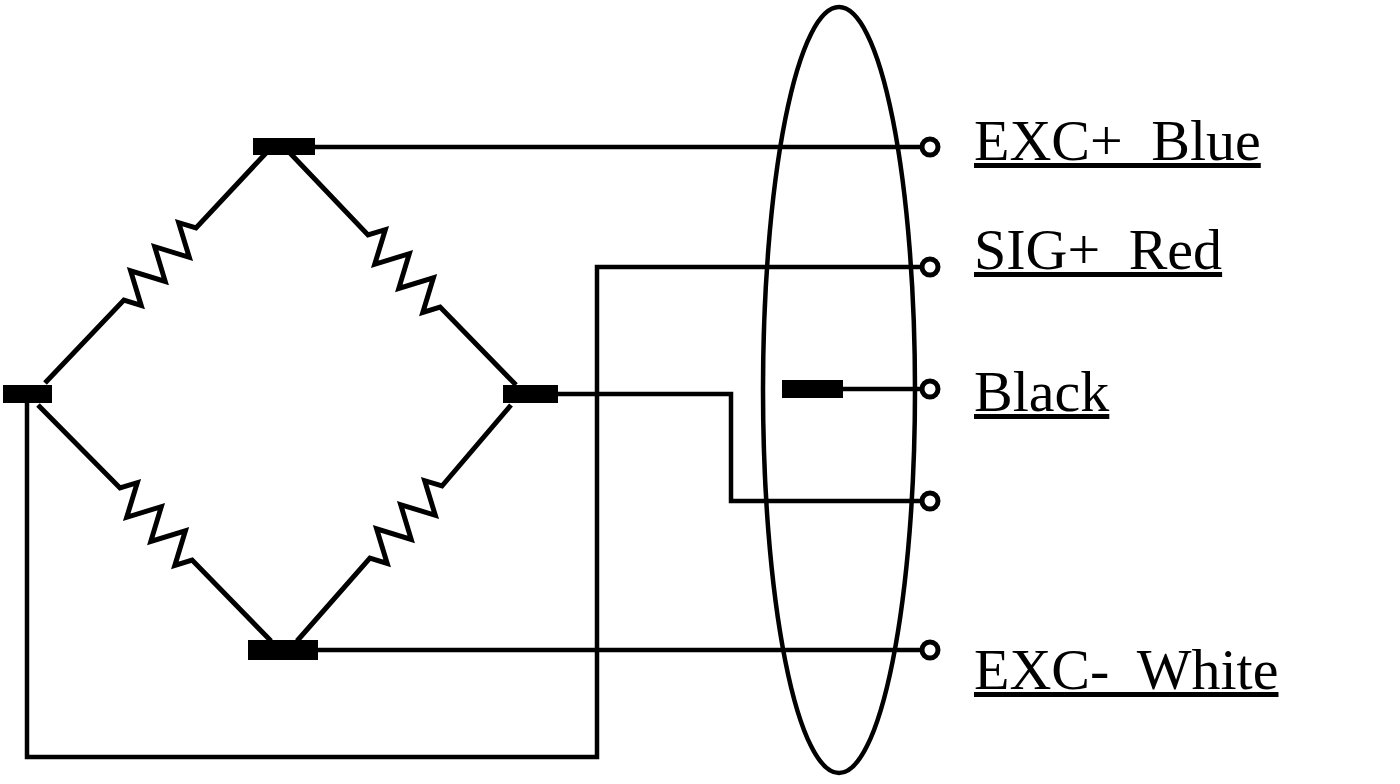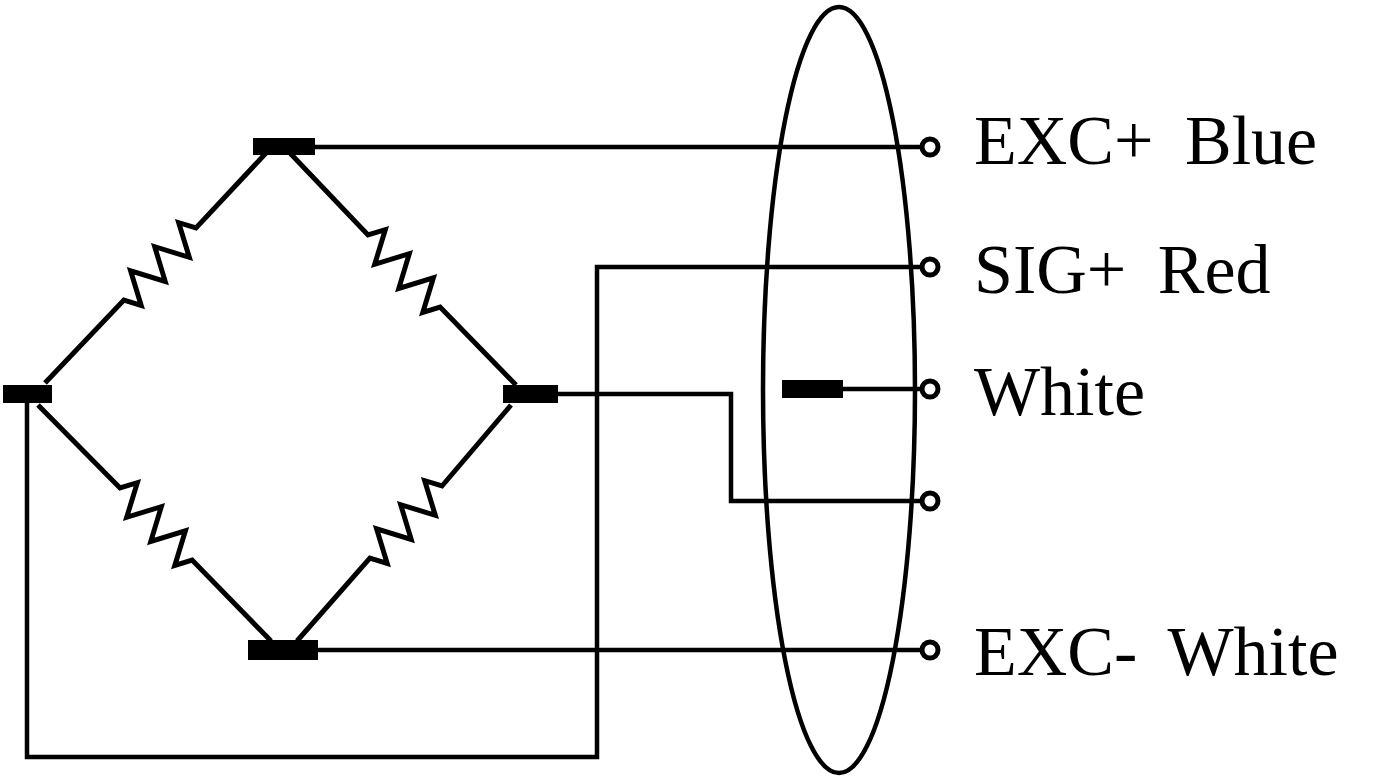--- a/index.html
+++ b/index.html
@@ -7,32 +7,33 @@
     width:1400px;height:784px;position:relative;overflow:hidden;
     background:#ffffff;
     font-family:"Liberation Serif","DejaVu Serif",serif;
   }
   #stage{position:absolute;left:0;top:0;width:1400px;height:784px;}
   svg{position:absolute;left:0;top:0;display:block;}
   .terminal-label{
     position:absolute;
     left:974px;
     transform:translateY(-50%);
-    font-size:70px;
+    font-size:58px;
     line-height:1;
     color:#000;
     white-space:nowrap;
     letter-spacing:0px;
     word-spacing:14px;
+    text-decoration:underline;
   }
   .lbl-exc-plus {top:141px;}
-  .lbl-sig-plus {top:270px;}
+  .lbl-sig-plus {top:250px;}
   .lbl-shield   {top:392px;}
   .lbl-sig-minus{top:527px;}
-  .lbl-exc-minus{top:652px;text-align:right;}
+  .lbl-exc-minus{top:670px;text-align:right;}
 </style>
 </head>
 <body>
 
 <div id="stage">
 
   <svg width="1400" height="784" viewBox="0 0 1400 784">
     <g stroke="#000000" fill="none" stroke-width="4.5" stroke-linejoin="miter" stroke-linecap="butt">
 
       <g>
@@ -64,15 +65,15 @@
         <circle cx="930" cy="267" r="8"></circle>
         <circle cx="930" cy="389" r="8"></circle>
         <circle cx="930" cy="501" r="8"></circle>
         <circle cx="930" cy="650" r="8"></circle>
       </g>
     </g>
   </svg>
 
   <div class="terminal-label lbl-exc-plus">EXC+ Blue</div>
   <div class="terminal-label lbl-sig-plus">SIG+ Red</div>
-  <div class="terminal-label lbl-shield">White</div>
+  <div class="terminal-label lbl-shield">Black</div>
   <div class="terminal-label lbl-exc-minus">EXC- White</div>
 </div>
 
 </body></html>

